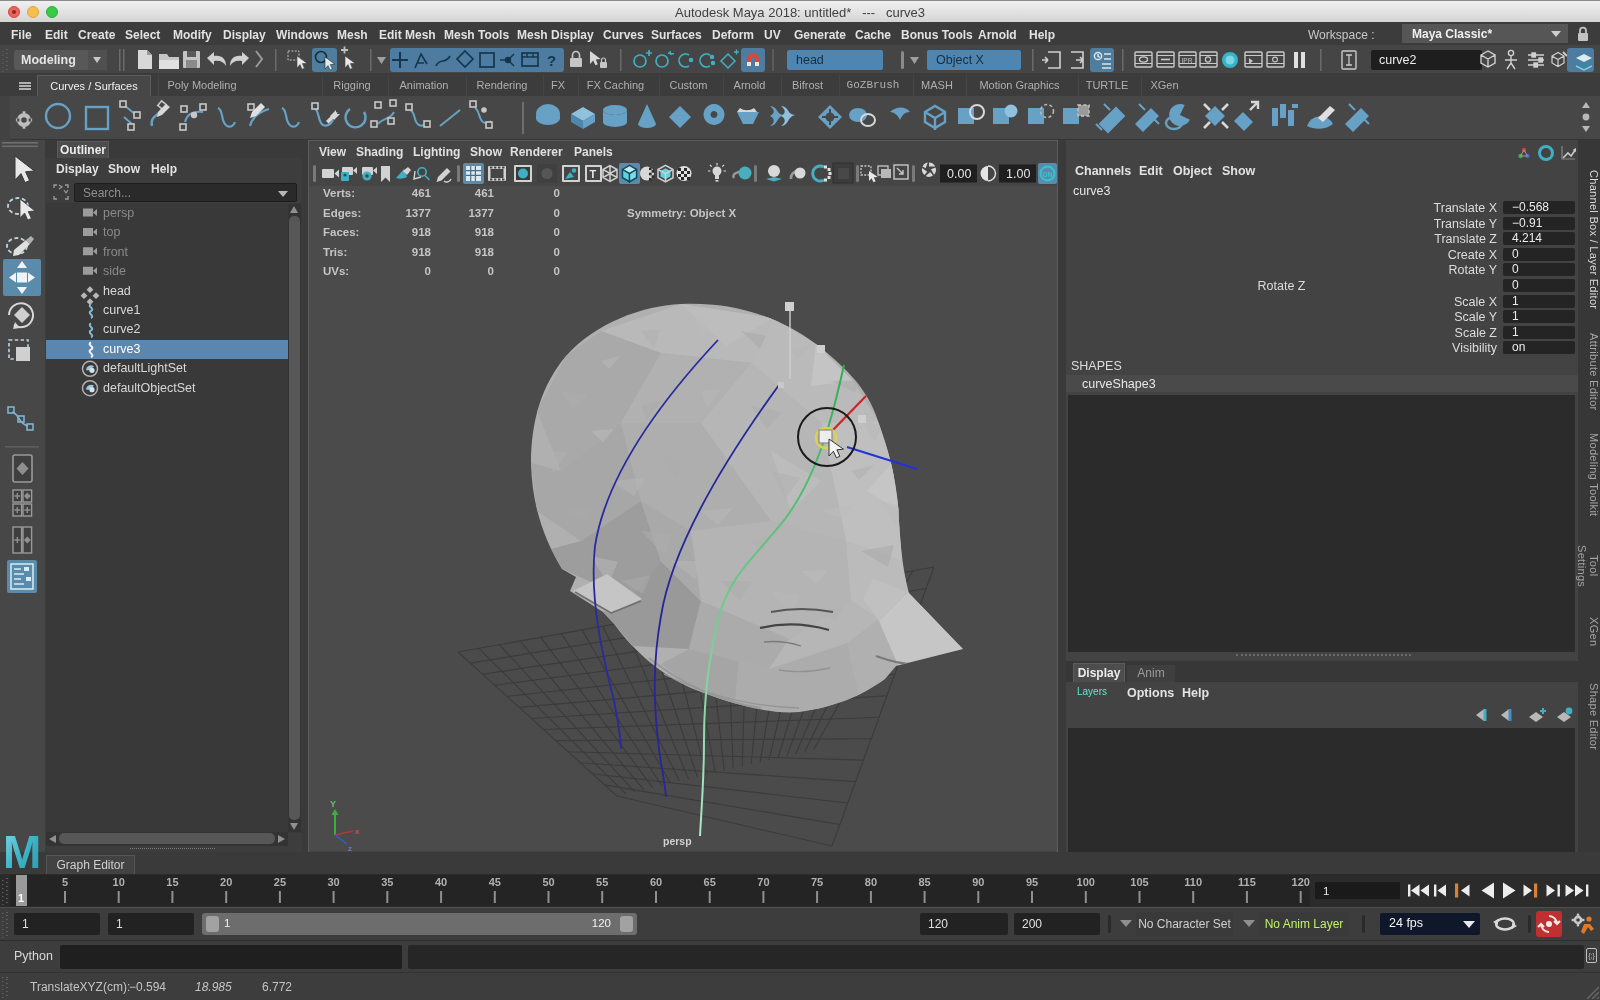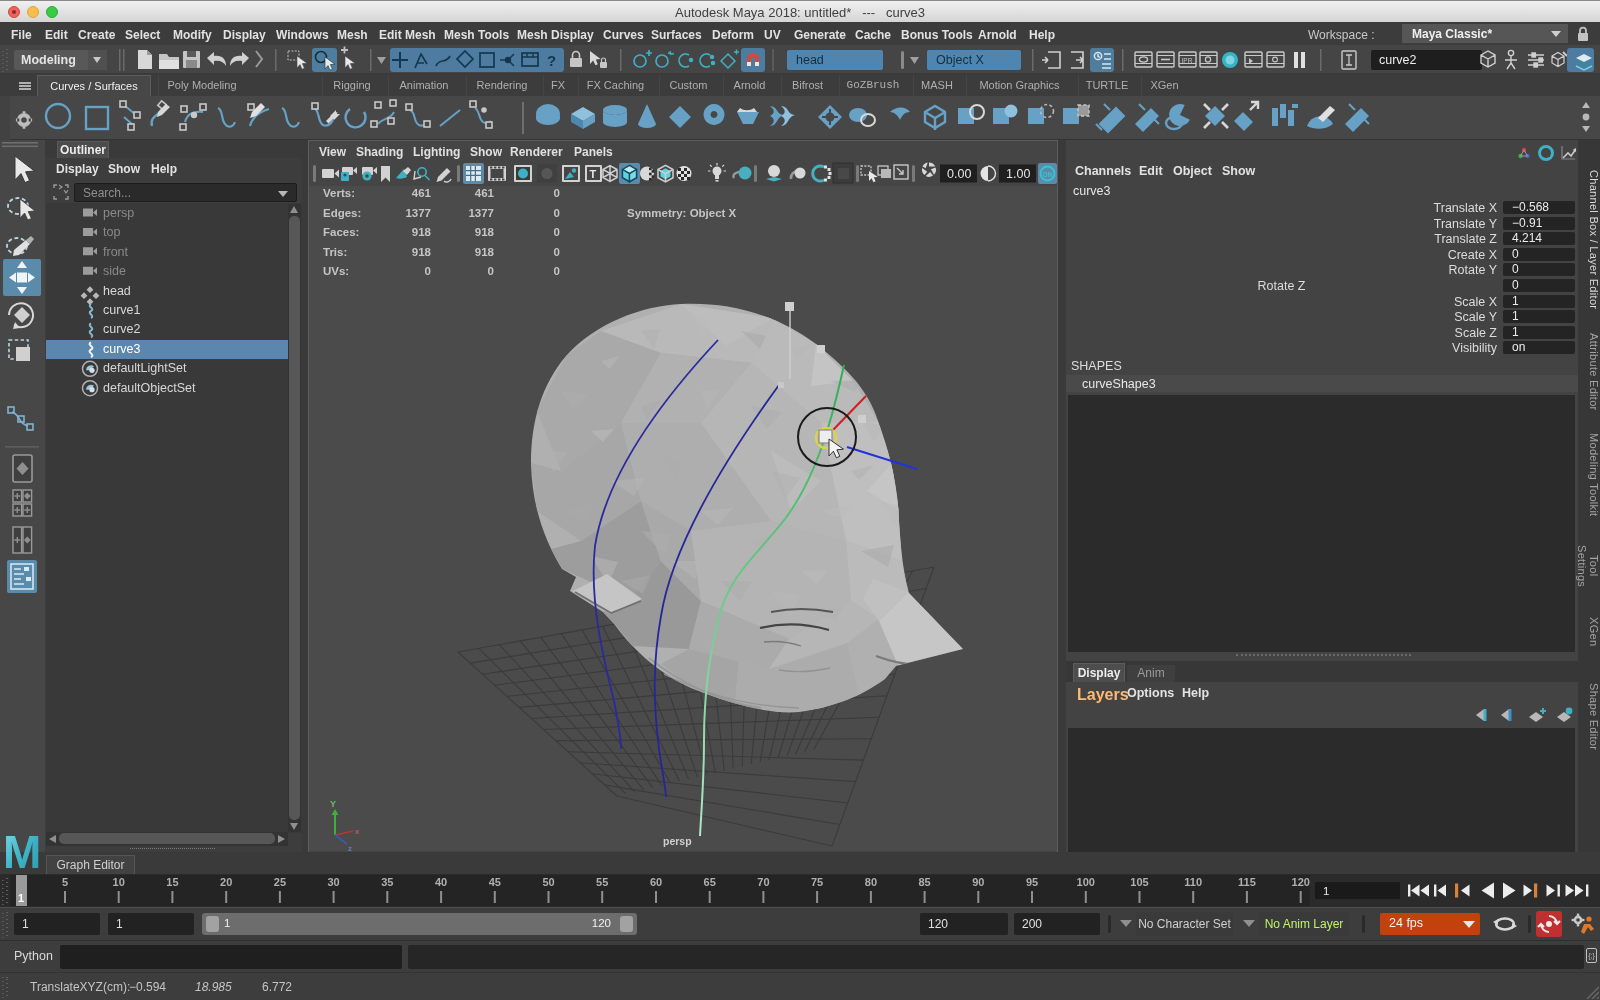--- a/index.html
+++ b/index.html
@@ -978,21 +978,21 @@
       <div class="cbval" style="top:201.4px;">on</div>
   <div class="a" style="left:5px; top:219px; font-size:12.5px; color:#dcdcdc;">SHAPES</div>
   <div class="a" style="left:0; top:235px; width:512px; height:17px; background:#4a4a4a;">
     <div class="a" style="left:16px; top:2px; font-size:12.5px; color:#e6e6e6;">curveShape3</div>
   </div>
   <div class="a" style="left:2px; top:255px; width:507px; height:257px; background:#2b2b2b;"></div>
   <div class="a" style="left:170px; top:514px; width:175px; height:3px; border-top:2px dotted #6a6a6a;"></div>
   <div class="a" style="left:0; top:521px; width:512px; height:21px; background:#373737;"></div>
   <div class="a" style="left:7px; top:523px; width:52px; height:19px; background:#4d4d4d; border:1px solid #5c5c5c; border-bottom:none; font-size:12px; font-weight:bold; color:#ececec; text-align:center; line-height:18px;">Display</div>
   <div class="a" style="left:61px; top:525px; width:48px; height:17px; background:#3f3f3f; font-size:12px; color:#9a9a9a; text-align:center; line-height:17px;">Anim</div>
-  <div class="a" style="left:11px; top:546px; font-size:16px; font-weight:bold; color:#fdba74;">Layers</div>
+  <div class="a" style="left:11px; top:546px; font-size:10px; font-weight:normal; color:#5eead4;">Layers</div>
   <div class="a" style="left:61px; top:546px; font-size:12.5px; font-weight:bold; color:#e2e2e2;">Options</div>
   <div class="a" style="left:116px; top:546px; font-size:12.5px; font-weight:bold; color:#e2e2e2;">Help</div>
   <svg class="a" style="left:408px; top:565px;" width="104" height="20" viewBox="0 0 104 20">
     <g>
       <path d="M2 10 l8-6 v12 z" fill="#b8b8b8"></path>
           <path d="M11 4 v12" stroke="#3fb0c4" stroke-width="3"></path>
       <path d="M27 10 l8-6 v12 z" fill="#b8b8b8"></path>
           <path d="M36 4 v12" stroke="#3f8fc4" stroke-width="3"></path>
       <path d="M55 12 l7-5 l7 5 l-7 5 z" fill="#b8b8b8"></path>
           <path d="M66 6 h6 m-3 -3 v6" stroke="#3fb0c4" stroke-width="2"></path>
@@ -1082,21 +1082,21 @@
     <div class="a" style="right:4px; top:3px; width:13px; height:16px; background:#a2a2a2; border-radius:3px;"></div>
   </div>
   <div class="nfld" style="left:920px; top:5px; width:88px; height:22px; line-height:22px; padding-left:8px;">120</div>
   <div class="nfld" style="left:1014px; top:5px; width:86px; height:22px; line-height:22px; padding-left:8px;">200</div>
   <div class="a" style="left:1108px; top:7px; width:3px; height:18px; background:#2a2a2a; border-radius:2px;"></div>
   <div class="a" style="left:1120px; top:12px; width:0; height:0; border-left:6px solid transparent; border-right:6px solid transparent; border-top:7px solid #8f8f8f;"></div>
   <div class="a" style="left:1136px; top:4px; width:97px; height:24px; background:#3a3a3a; color:#cfcfcf; font-size:12px; line-height:24px; text-align:center;">No Character Set</div>
   <div class="a" style="left:1243px; top:12px; width:0; height:0; border-left:6px solid transparent; border-right:6px solid transparent; border-top:7px solid #8f8f8f;"></div>
   <div class="a" style="left:1259px; top:4px; width:90px; height:24px; background:#3a3a3a; color:#bef264; font-size:12px; line-height:24px; text-align:center;">No Anim Layer</div>
   <div class="a" style="left:1362px; top:7px; width:3px; height:18px; background:#2a2a2a; border-radius:2px;"></div>
-  <div class="a" style="left:1380px; top:5px; width:100px; height:22px; background:#c2410c; border-radius:2px;">
+  <div class="a" style="left:1380px; top:5px; width:100px; height:22px; background:#0f172a; border-radius:2px;">
     <div class="a" style="left:9px; top:3px; font-size:12.5px; color:#f4f4f4;">24 fps</div>
     <div class="a" style="right:5px; top:8px; width:0; height:0; border-left:6px solid transparent; border-right:6px solid transparent; border-top:7px solid #e8e8e8;"></div>
   </div>
   <svg class="a" style="left:1490px; top:8px;" width="30" height="16" viewBox="0 0 30 16">
     <path d="M6 8 a9 5.5 0 0 1 18 0 a9 5.5 0 0 1 -18 0" fill="none" stroke="#d8d8d8" stroke-width="2.4"></path>
     <path d="M3 6 l5 -3 v6 z M27 10 l-5 3 v-6 z" fill="#d8d8d8"></path>
   </svg>
   <div class="a" style="left:1528px; top:7px; width:3px; height:18px; background:#2a2a2a; border-radius:2px;"></div>
   <div class="a" style="left:1536px; top:3px; width:26px; height:26px; background:#c03030; border-radius:3px;">
     <svg width="26" height="26" viewBox="0 0 26 26">

